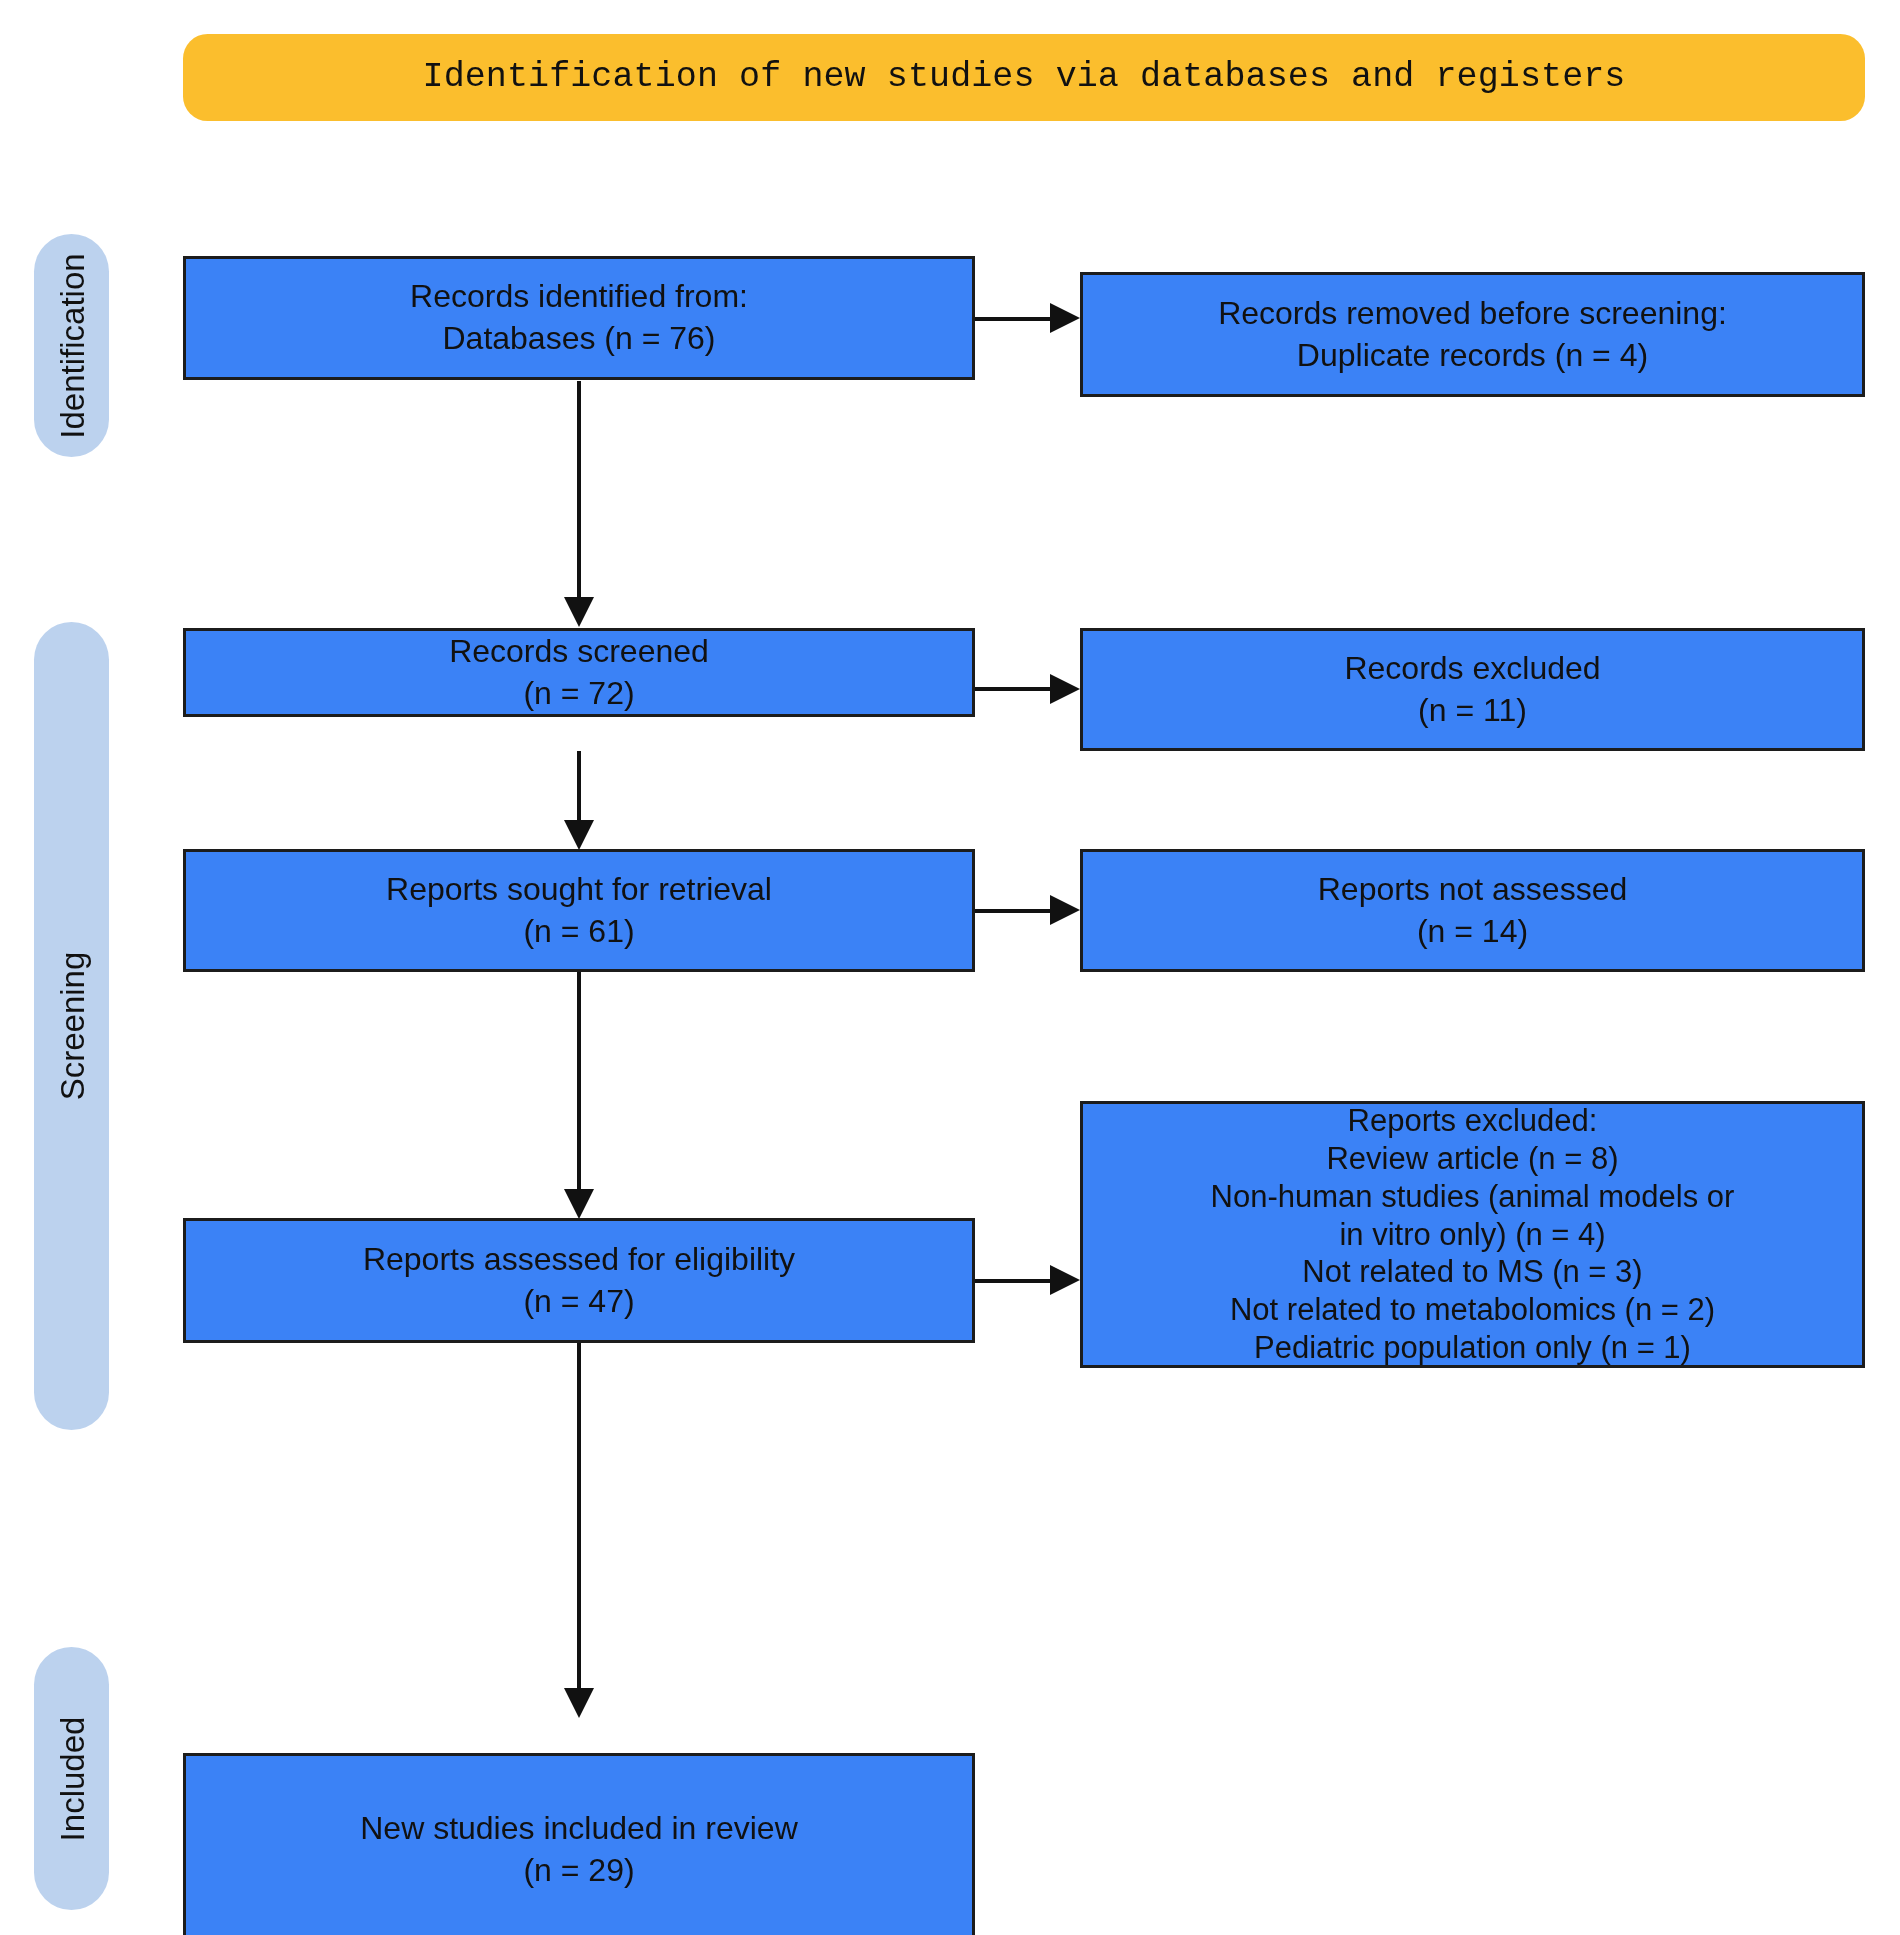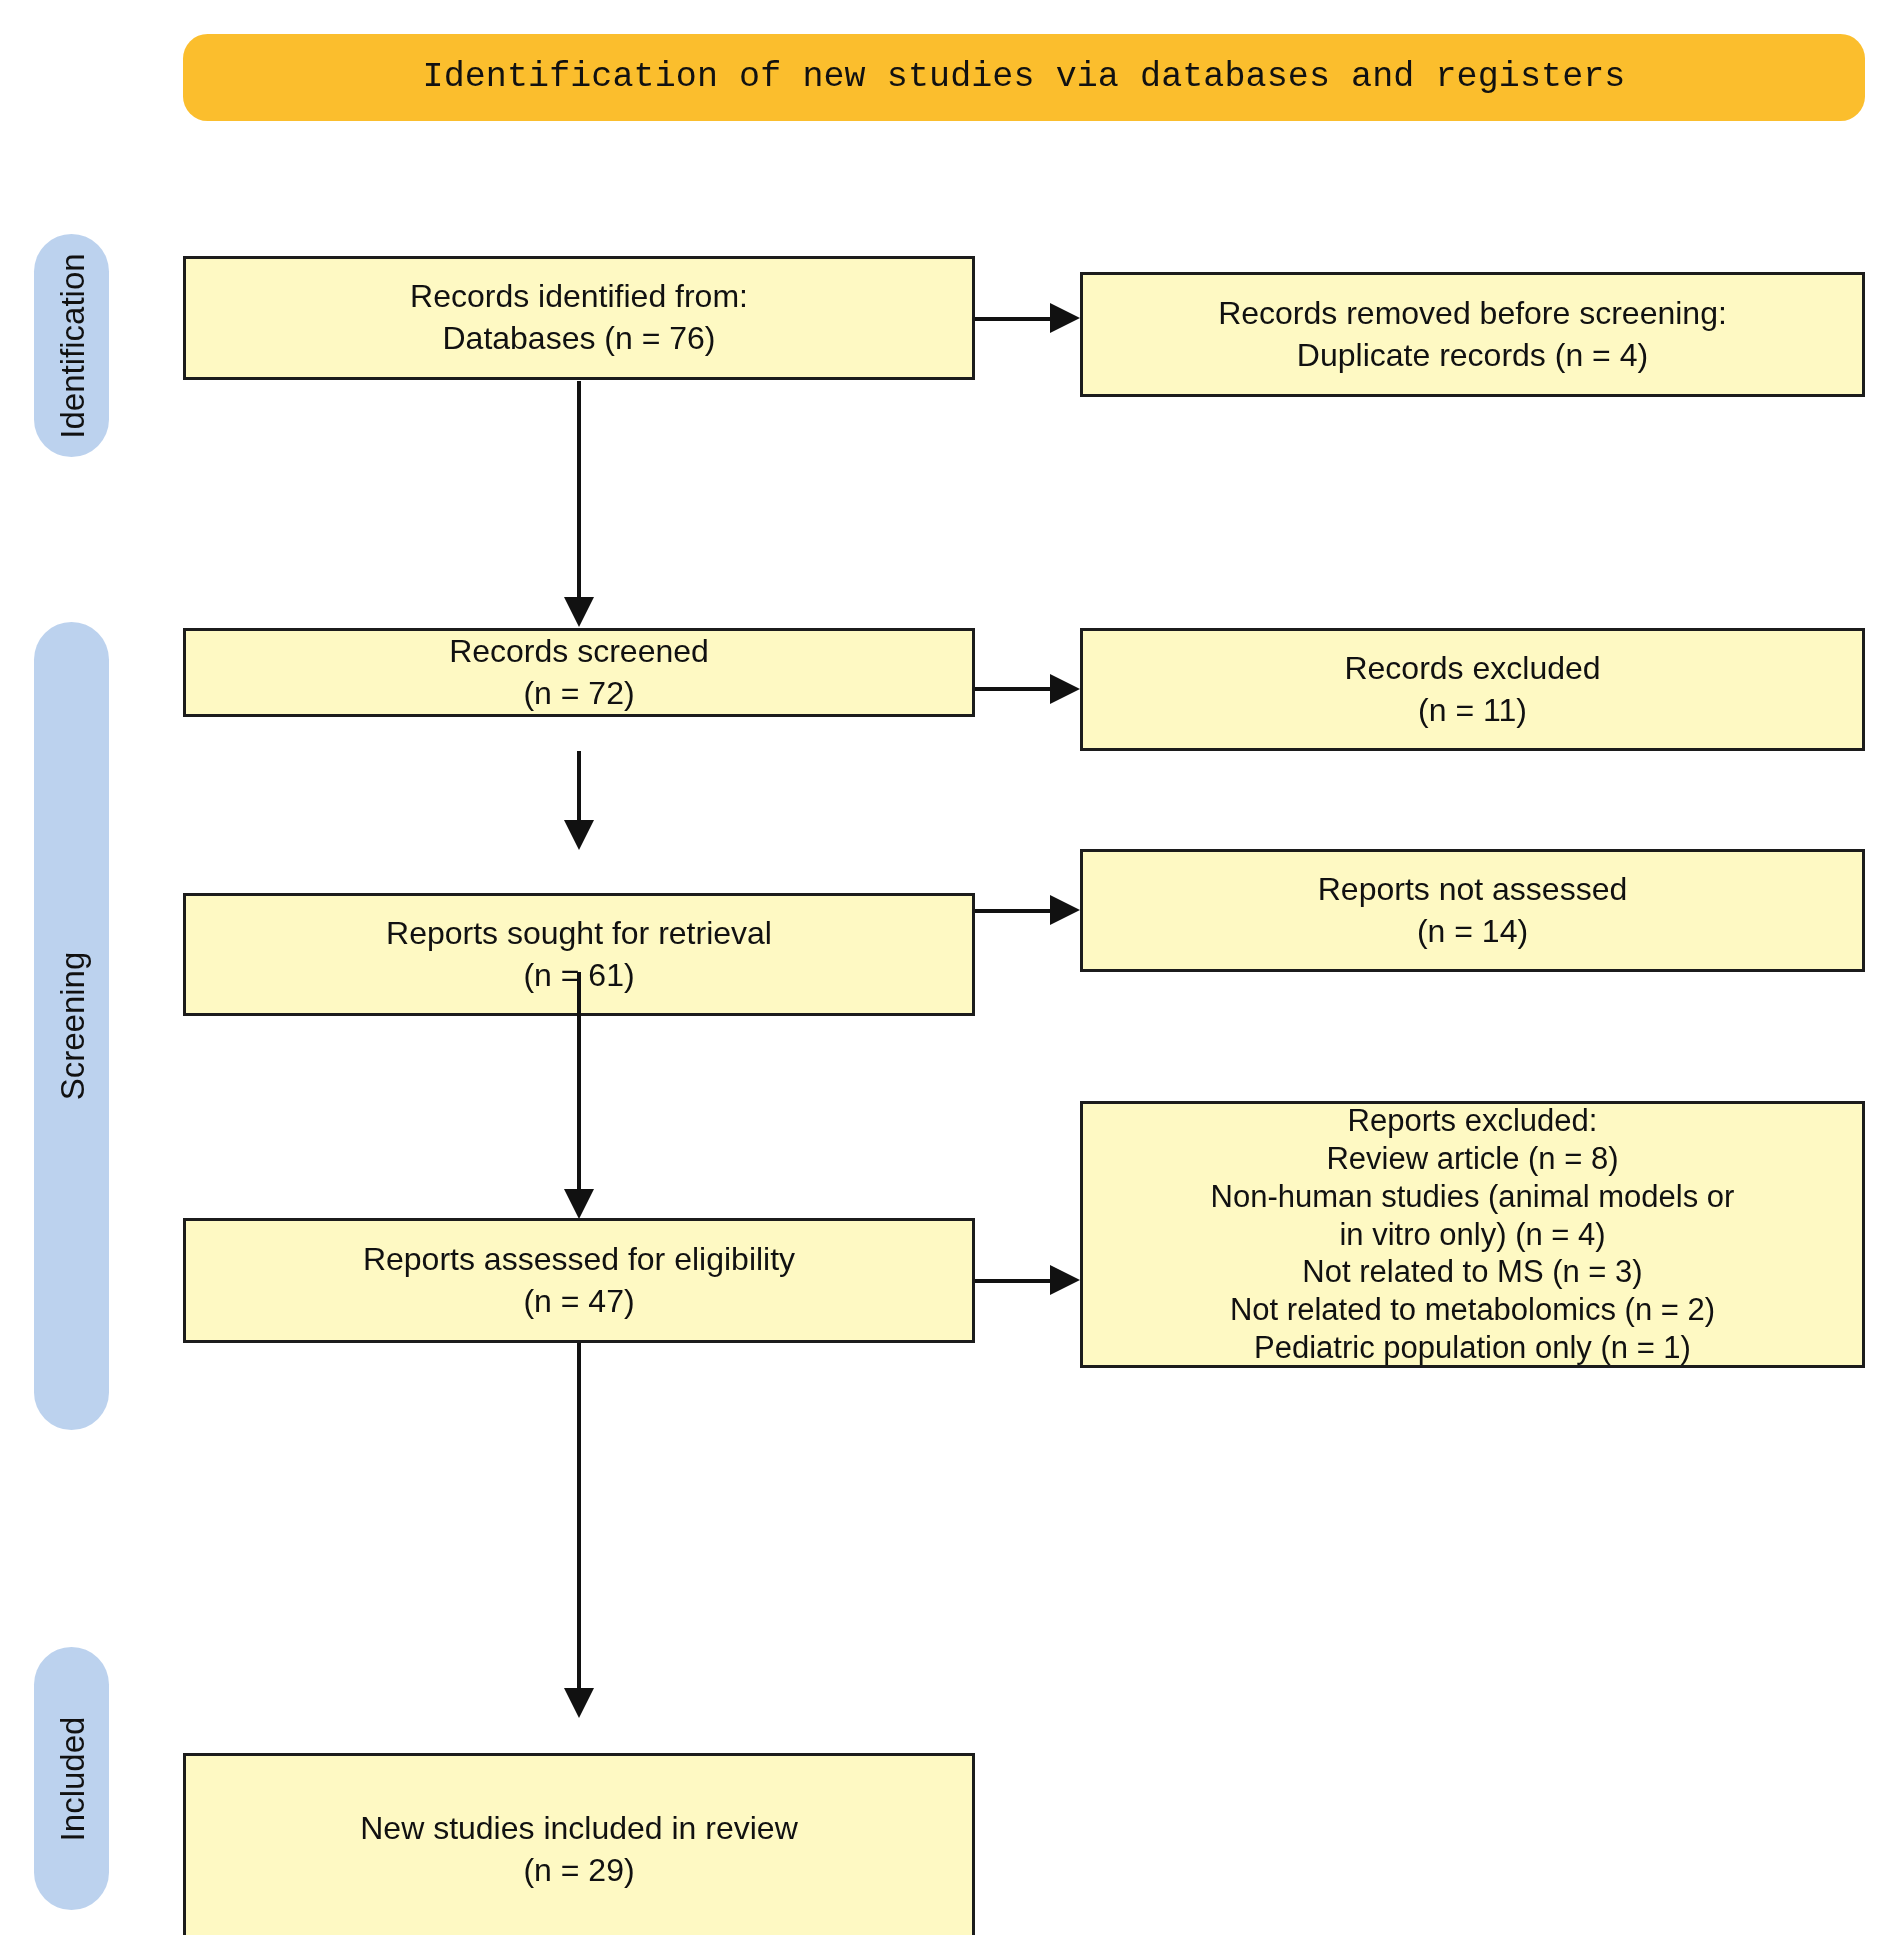--- a/index.html
+++ b/index.html
@@ -60,42 +60,42 @@
     color: #111111;
   }
 
   #pill-identification { left: 34px;  top: 234px;  width: 75px; height: 223px; }
   #pill-screening     { left: 34px;  top: 622px; width: 75px; height: 808px; }
   #pill-included      { left: 34px;  top: 1647px; width: 75px; height: 263px; }
 
   
   .flow-box {
     position: absolute;
-    background: #fef9c3;
+    background: #3b82f6;
     border: 3.5px solid #1c1c1c;
     box-sizing: border-box;
     display: flex;
     flex-direction: column;
     align-items: center;
     justify-content: center;
     padding: 5.9px 15px;
   }
   .flow-box .line {
     font-size: 32px;
     line-height: 1.30;
     text-align: center;
     color: #111111;
     white-space: nowrap;
   }
 
   #box-identified   { left: 183px;  top: 256px;  width: 792px; height: 124px; }
   #box-removed      { left: 1080px; top: 272px;  width: 785px; height: 125px; }
   #box-screened     { left: 183px;  top: 628px; width: 792px; height: 89px; }
   #box-excluded     { left: 1080px; top: 628px; width: 785px; height: 123px; }
-  #box-sought       { left: 183px;  top: 849px; width: 792px; height: 123px; margin-top: 44px; }
+  #box-sought       { left: 183px;  top: 849px; width: 792px; height: 123px; }
   #box-notretrieved { left: 1080px; top: 849px; width: 785px; height: 123px; }
   #box-assessed     { left: 183px;  top: 1218px; width: 792px; height: 125px; }
   #box-reports-excl { left: 1080px; top: 1101px; width: 785px; height: 267px; }
   #box-included     { left: 183px;  top: 1717px; width: 792px; height: 193px; margin-top: 36px; }
 
   #box-reports-excl .line { font-size: 31px; line-height: 1.22; }
 
   
   .conn {
     position: absolute;

